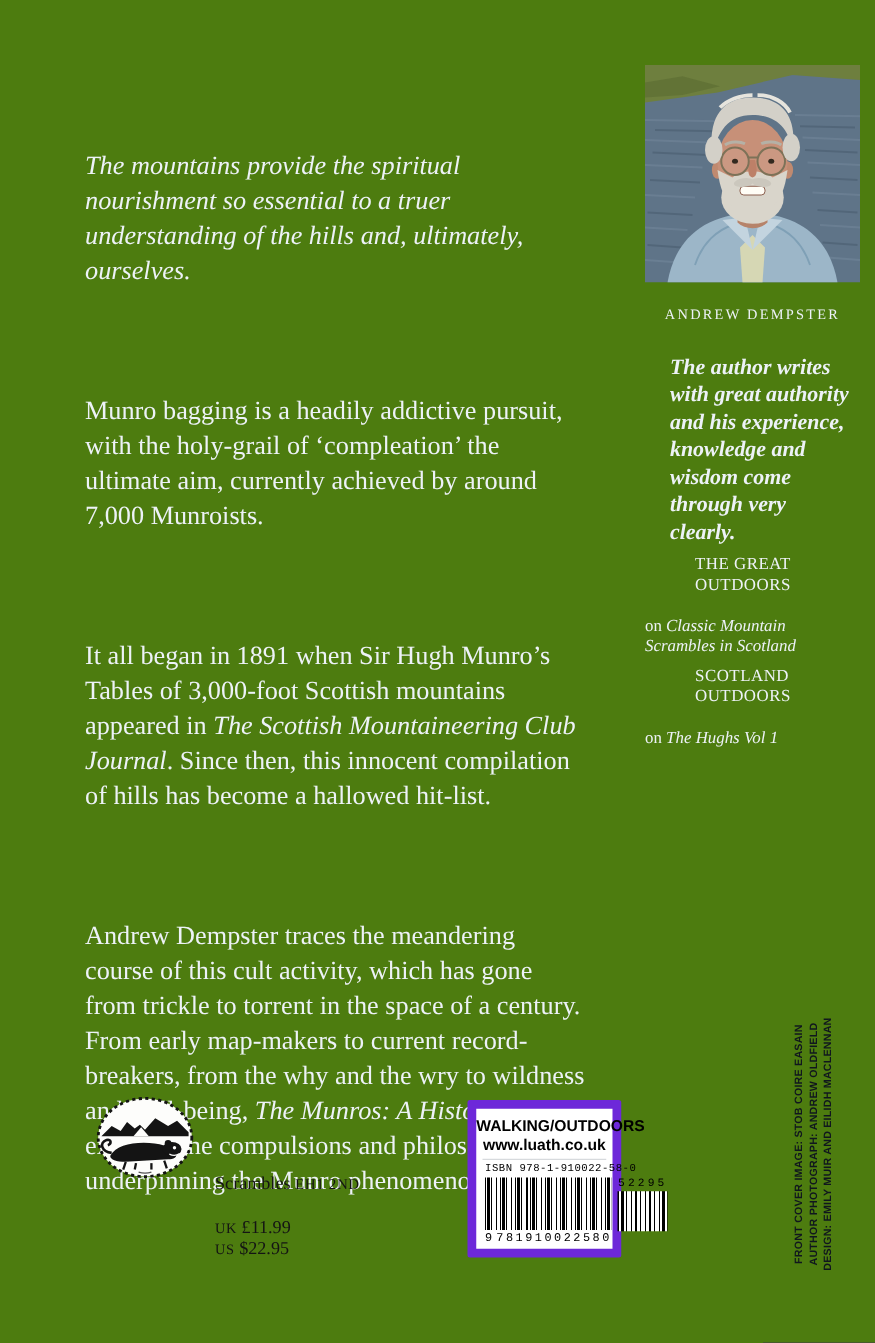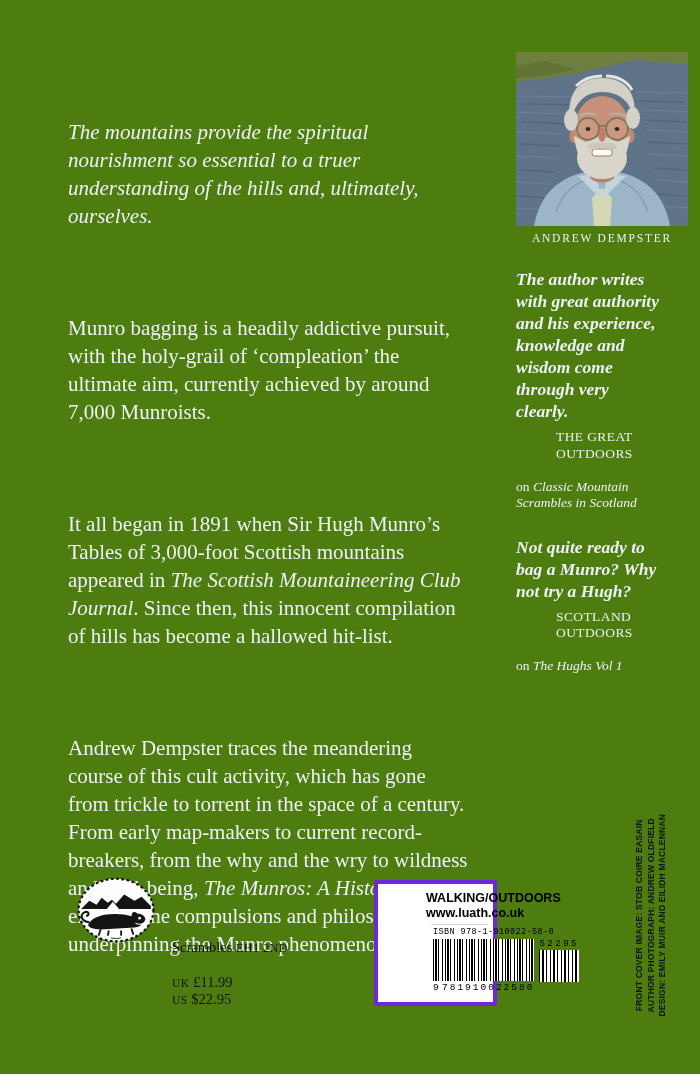--- a/index.html
+++ b/index.html
@@ -11,36 +11,36 @@
   .blurb{
     position:absolute;left:68px;top:62px;width:470px;
     color:#edf2f7;font-size:21px;line-height:28px;white-space:pre-line;
   }
   .blurb p{margin:0 0 28px 0;}
   .lead{font-style:italic;}
   .it{font-style:italic;}
   
   .rightcol{position:absolute;left:516px;top:52px;width:172px;color:#edf2f7;}
   .photo{display:block;width:172px;height:174px;}
-  .caption{margin-top:6px;text-align:center;font-size:11.5px;letter-spacing:1.8px;}
-  .quote{margin-top:24px;font-size:17.5px;line-height:22px;font-weight:bold;font-style:italic;white-space:pre-line;}
+  .caption{margin-top:20px;text-align:center;font-size:11.5px;letter-spacing:1.8px;}
+  .quote{margin-top:24px;font-size:17.5px;line-height:22px;font-weight:bold;font-style:italic;white-space:pre-line;margin-left:20px;}
   .src{margin-top:7px;font-size:13.5px;line-height:16.5px;letter-spacing:.4px;margin-left:40px;}
   .onwork{font-size:13.5px;line-height:16.5px;white-space:pre-line;}
   .quote2{margin-top:24px;}
   
   .logo{position:absolute;left:76px;top:876px;width:80px;height:68px;}
   .address{position:absolute;left:172px;top:893px;color:#141414;font-size:14.5px;line-height:15.5px;white-space:pre-line;}
   .sc{font-size:12px;letter-spacing:.5px;}
   .prices{position:absolute;left:172px;top:974px;color:#141414;font-size:14.5px;line-height:16px;}
   .prices .sc{font-size:11.5px;}
   
   .bcbox{
     position:absolute;left:374px;top:880px;width:123px;height:126px;background:#fff;
-    border:4px solid #6d28d9;border-radius:2px;box-sizing:border-box;
-    font-family:"Liberation Sans",sans-serif;color:#000;text-align:center;padding-left:48px;
+    border:7px solid #6d28d9;border-radius:2px;box-sizing:border-box;
+    font-family:"Liberation Sans",sans-serif;color:#000;text-align:center;
   }
   .bc-cat{margin-top:7px;font-size:12.5px;font-weight:bold;}
   .bc-url{margin-top:1px;font-size:12.5px;font-weight:bold;}
   .bc-strip{margin:4px 5px 0;border-top:1px solid #d7dadd;padding-top:2px;}
   .bc-isbn{font-family:"Liberation Mono",monospace;font-size:8.5px;letter-spacing:.4px;text-align:left;padding-left:2px;white-space:nowrap;}
   .bc-row{display:flex;margin-top:2px;padding:0 2px;}
   .bc-main{flex:1;position:relative;}
   .bc-main-bars{height:42px;background:repeating-linear-gradient(90deg,#000 0 1px,#fff 1px 2px,#000 2px 4px,#fff 4px 5px,#000 5px 6px,#fff 6px 9px,#000 9px 10px,#fff 10px 12px);}
   .bc-digits{display:flex;font-family:"Liberation Mono",monospace;font-size:9.5px;margin-top:1px;}
   .bc-digits .d1{width:9px;text-align:left;}
@@ -163,23 +163,20 @@
 knowledge and
 wisdom come
 through very
 clearly.</div>
     <div class="src">THE GREAT OUTDOORS</div>
     <div class="onwork">
       <span>on </span><span class="it">Classic Mountain
 Scrambles in Scotland</span>
     </div>
 
-    <div class="quote quote2">Not quite ready to
-bag a Munro? Why
-not try a Hugh?</div>
     <div class="src">SCOTLAND OUTDOORS</div>
     <div class="onwork">
       <span>on </span><span class="it">The Hughs Vol 1</span>
     </div>
   </div>
 
   <svg class="logo" viewBox="0 0 78 66" aria-hidden="true">
     <ellipse cx="39" cy="33" rx="36.5" ry="30.5" fill="#fdfdfb" stroke="#141414" stroke-width="2.2" stroke-dasharray="2.5 2.6"></ellipse>
     <polygon points="5,32 13,24 20,28 25,21 31,26 35,23 39,27 47,18 57,24 64,20 73,29 73,32" fill="#141414"></polygon>
     <polygon points="30,32 36,25 42,32" fill="#fdfdfb"></polygon>

